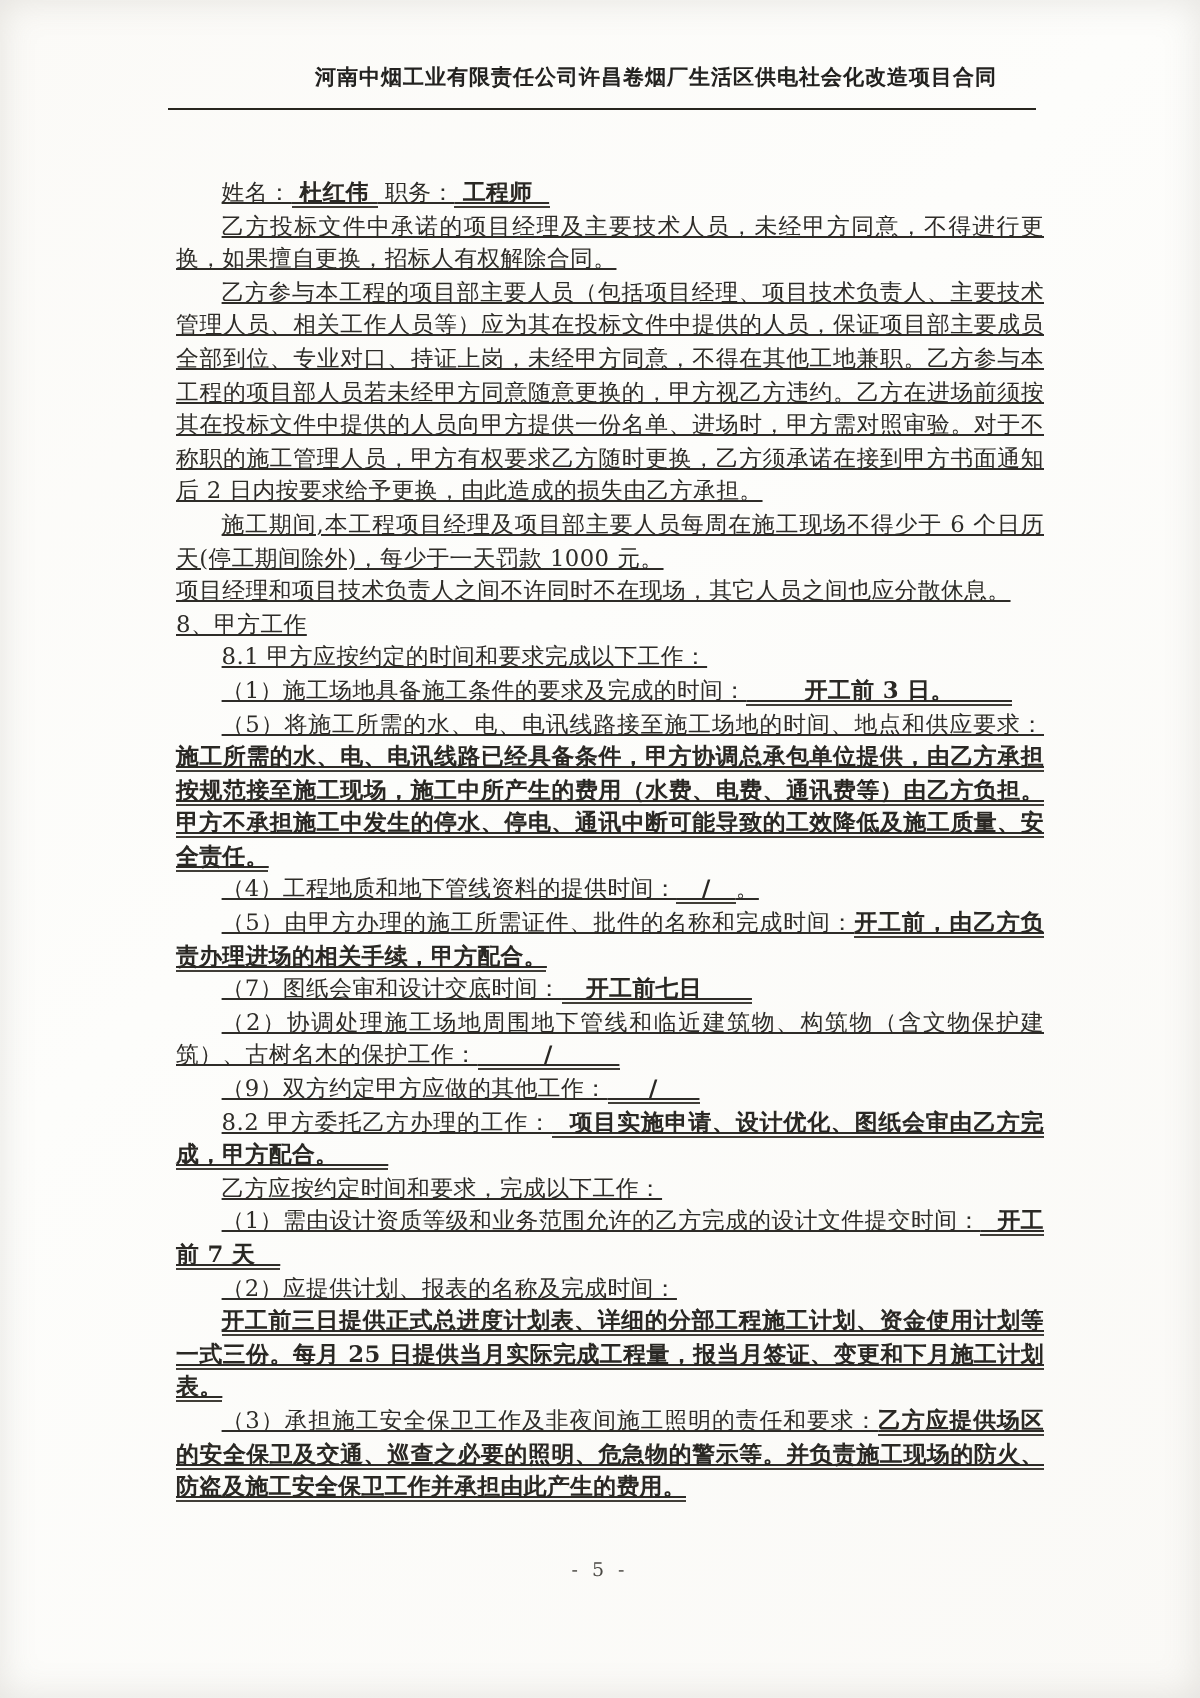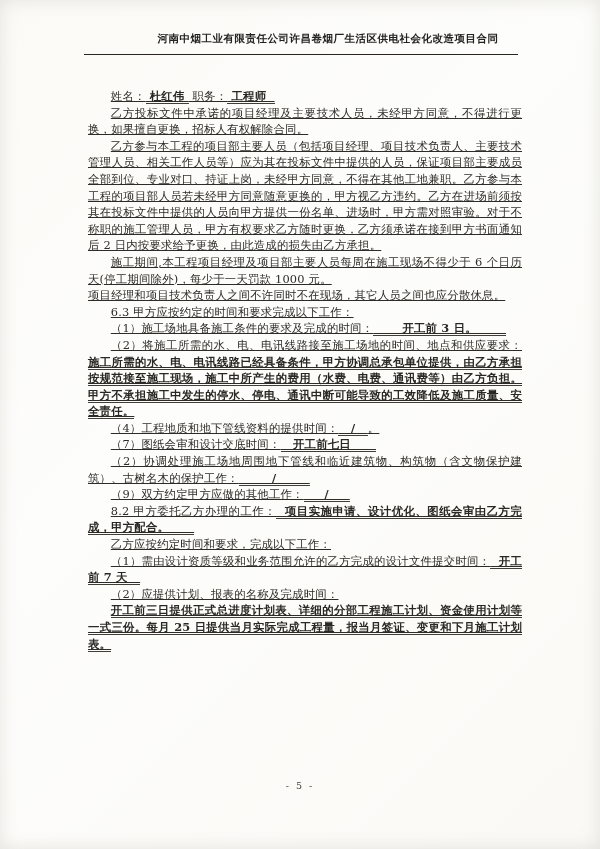--- a/index.html
+++ b/index.html
@@ -79,27 +79,30 @@
 
 <div class="sheet">
   <div class="doc-header-title">河南中烟工业有限责任公司许昌卷烟厂生活区供电社会化改造项目合同</div>
   <div class="doc-header-rule"></div>
   <div class="doc-body">
       <p class="para indent"><span class="normal">姓名：</span><span class="fill">&nbsp;杜红伟&nbsp;</span><span class="normal">&nbsp;职务：</span><span class="fill">&nbsp;工程师&nbsp;&nbsp;</span></p>
       <p class="para indent"><span class="normal">乙方投标文件中承诺的项目经理及主要技术人员，未经甲方同意，不得进行更换，如果擅自更换，招标人有权解除合同。</span></p>
       <p class="para indent"><span class="normal">乙方参与本工程的项目部主要人员（包括项目经理、项目技术负责人、主要技术管理人员、相关工作人员等）应为其在投标文件中提供的人员，保证项目部主要成员全部到位、专业对口、持证上岗，未经甲方同意，不得在其他工地兼职。乙方参与本工程的项目部人员若未经甲方同意随意更换的，甲方视乙方违约。乙方在进场前须按其在投标文件中提供的人员向甲方提供一份名单、进场时，甲方需对照审验。对于不称职的施工管理人员，甲方有权要求乙方随时更换，乙方须承诺在接到甲方书面通知后 2 日内按要求给予更换，由此造成的损失由乙方承担。</span></p>
       <p class="para indent"><span class="normal">施工期间,本工程项目经理及项目部主要人员每周在施工现场不得少于 6 个日历天(停工期间除外)，每少于一天罚款 1000 元。</span></p>
       <p class="para"><span class="normal">项目经理和项目技术负责人之间不许同时不在现场，其它人员之间也应分散休息。</span></p>
-      <p class="para indent"><span class="normal">6.3 甲方应按约定的时间和要求完成以下工作：</span></p>
+      <p class="para"><span class="normal">8、甲方工作</span></p>
+      <p class="para indent"><span class="normal">8.1 甲方应按约定的时间和要求完成以下工作：</span></p>
       <p class="para indent"><span class="normal">（1）施工场地具备施工条件的要求及完成的时间：</span><span class="fill">&nbsp;&nbsp;&nbsp;&nbsp;&nbsp;&nbsp;&nbsp;开工前 3 日。&nbsp;&nbsp;&nbsp;&nbsp;&nbsp;&nbsp;&nbsp;</span></p>
-      <p class="para indent"><span class="normal">（2）将施工所需的水、电、电讯线路接至施工场地的时间、地点和供应要求：</span><span class="fill">施工所需的水、电、电讯线路已经具备条件，甲方协调总承包单位提供，由乙方承担按规范接至施工现场，施工中所产生的费用（水费、电费、通讯费等）由乙方负担。甲方不承担施工中发生的停水、停电、通讯中断可能导致的工效降低及施工质量、安全责任。</span></p>
+      <p class="para indent"><span class="normal">（5）将施工所需的水、电、电讯线路接至施工场地的时间、地点和供应要求：</span><span class="fill">施工所需的水、电、电讯线路已经具备条件，甲方协调总承包单位提供，由乙方承担按规范接至施工现场，施工中所产生的费用（水费、电费、通讯费等）由乙方负担。甲方不承担施工中发生的停水、停电、通讯中断可能导致的工效降低及施工质量、安全责任。</span></p>
       <p class="para indent"><span class="normal">（4）工程地质和地下管线资料的提供时间：</span><span class="fill">&nbsp;&nbsp;&nbsp;/&nbsp;&nbsp;&nbsp;</span><span class="normal">。</span></p>
+      <p class="para indent"><span class="normal">（5）由甲方办理的施工所需证件、批件的名称和完成时间：</span><span class="fill">开工前，由乙方负责办理进场的相关手续，甲方配合。</span></p>
       <p class="para indent"><span class="normal">（7）图纸会审和设计交底时间：</span><span class="fill">&nbsp;&nbsp;&nbsp;开工前七日&nbsp;&nbsp;&nbsp;&nbsp;&nbsp;&nbsp;</span></p>
       <p class="para indent"><span class="normal">（2）协调处理施工场地周围地下管线和临近建筑物、构筑物（含文物保护建筑）、古树名木的保护工作：</span><span class="fill">&nbsp;&nbsp;&nbsp;&nbsp;&nbsp;&nbsp;&nbsp;&nbsp;/&nbsp;&nbsp;&nbsp;&nbsp;&nbsp;&nbsp;&nbsp;&nbsp;</span></p>
       <p class="para indent"><span class="normal">（9）双方约定甲方应做的其他工作：</span><span class="fill">&nbsp;&nbsp;&nbsp;&nbsp;&nbsp;/&nbsp;&nbsp;&nbsp;&nbsp;&nbsp;</span></p>
       <p class="para indent"><span class="normal">8.2 甲方委托乙方办理的工作：</span><span class="fill">&nbsp;&nbsp;项目实施申请、设计优化、图纸会审由乙方完成，甲方配合。&nbsp;&nbsp;&nbsp;&nbsp;&nbsp;&nbsp;</span></p>
       <p class="para indent"><span class="normal">乙方应按约定时间和要求，完成以下工作：</span></p>
       <p class="para indent"><span class="normal">（1）需由设计资质等级和业务范围允许的乙方完成的设计文件提交时间：</span><span class="fill">&nbsp;&nbsp;开工前 7 天&nbsp;&nbsp;&nbsp;</span></p>
       <p class="para indent"><span class="normal">（2）应提供计划、报表的名称及完成时间：</span></p>
       <p class="para indent"><span class="fill">开工前三日提供正式总进度计划表、详细的分部工程施工计划、资金使用计划等一式三份。每月 25 日提供当月实际完成工程量，报当月签证、变更和下月施工计划表。</span></p>
+      <p class="para indent"><span class="normal">（3）承担施工安全保卫工作及非夜间施工照明的责任和要求：</span><span class="fill">乙方应提供场区的安全保卫及交通、巡查之必要的照明、危急物的警示等。并负责施工现场的防火、防盗及施工安全保卫工作并承担由此产生的费用。</span></p>
     </div>
   <div class="page-number">- 5 -</div>
 </div>
 
 </body></html>

